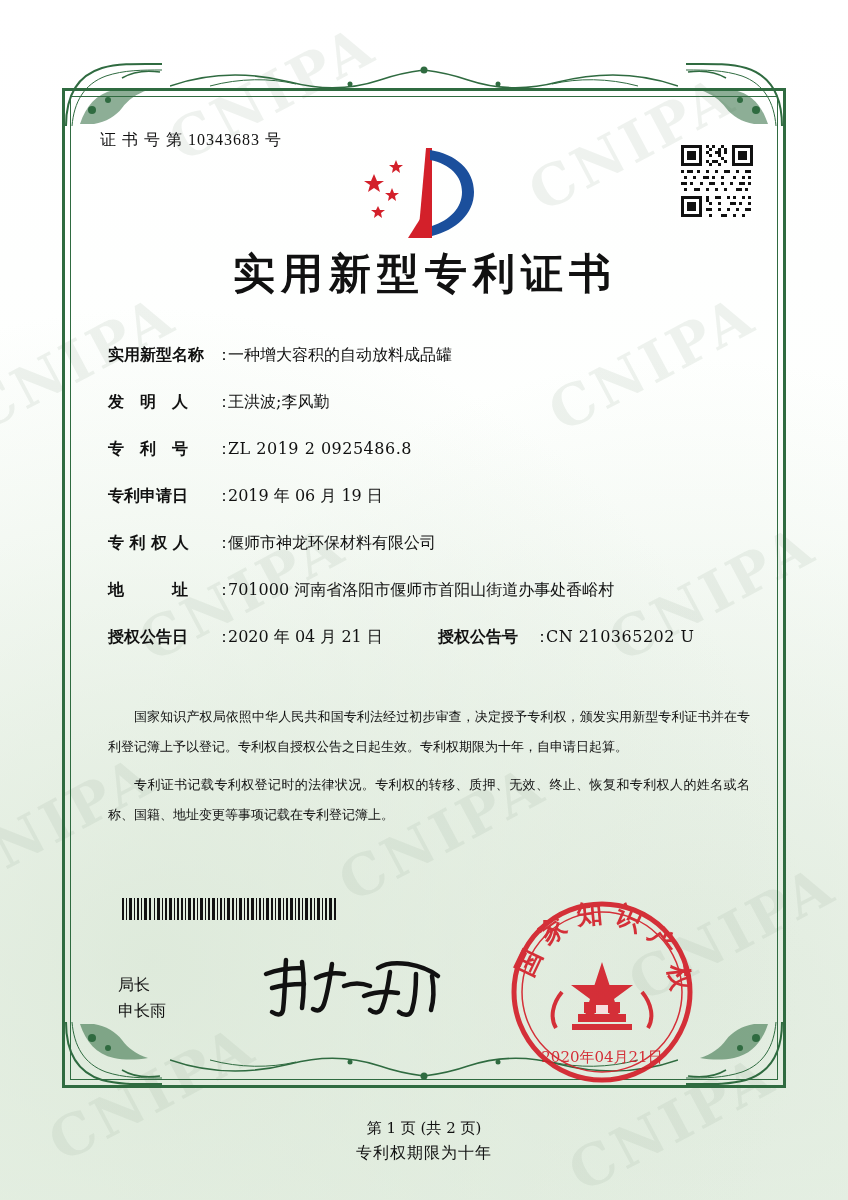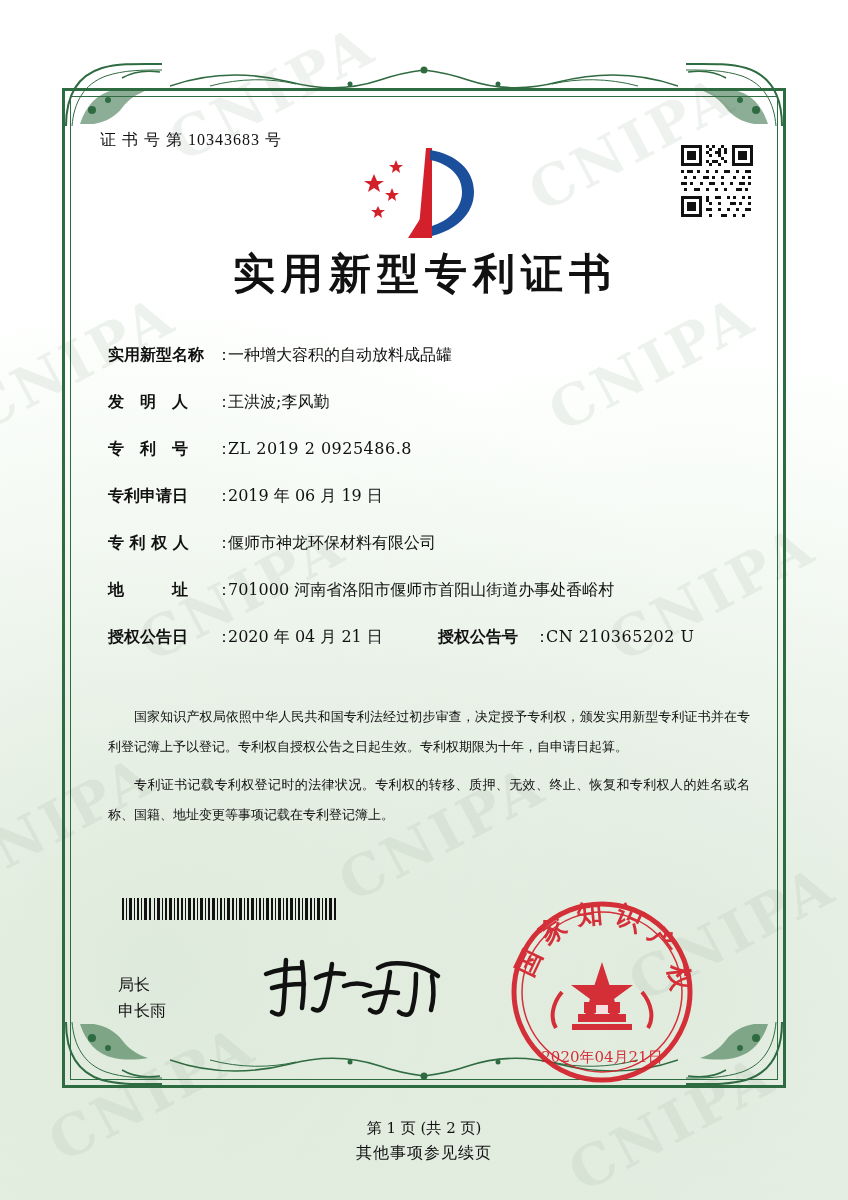--- a/index.html
+++ b/index.html
@@ -619,15 +619,15 @@
           <path d="M-40 -6 C-50 6 -52 20 -46 30" fill="none" stroke="#d3202a" stroke-width="4"></path>
           <path d="M40 -6 C50 6 52 20 46 30" fill="none" stroke="#d3202a" stroke-width="4"></path>
         </g>
 
         <text x="96" y="166" text-anchor="middle" font-family="DejaVu Serif, Liberation Serif, serif" font-size="15" fill="#d3202a">2020年04月21日</text>
       </g>
     </svg>
   </div>
 
   <div class="page-num">第 1 页 (共 2 页)</div>
-  <div class="footnote">其他事项参见续页</div>
+  <div class="footnote">专利权期限为十年</div>
 
 </div>
 
 </body></html>

